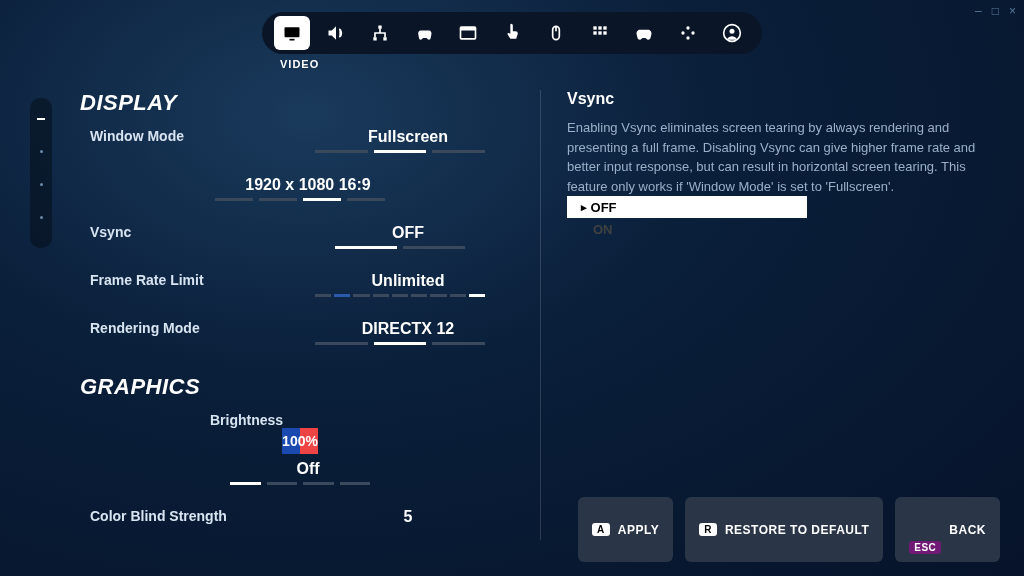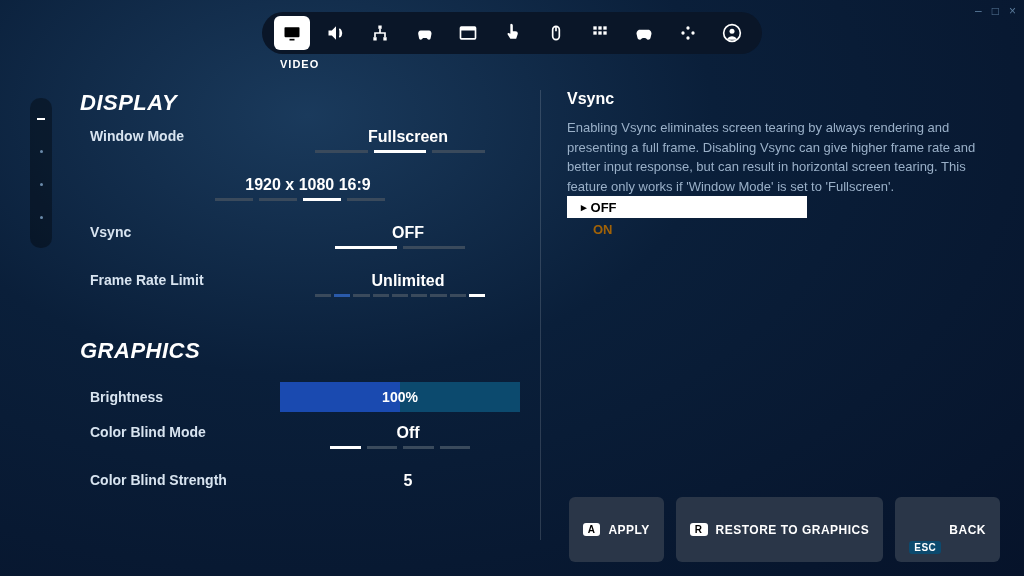--- a/index.html
+++ b/index.html
@@ -30,41 +30,41 @@
 h2.section { font-style:italic; font-weight:900; letter-spacing:0.5px; font-size:22px; margin-bottom:12px; }
 .row { display:flex; align-items:flex-start; height:42px; margin-bottom:6px; }
 .row .lbl { width:200px; font-size:14px; font-weight:bold; color:#d8e4f0; padding-left:10px; }
 .row .val-col { flex:1; display:flex; flex-direction:column; align-items:center; }
 .val-text { font-size:16px; font-weight:600;padding-left:16px; }
 .segbar { display:flex; gap:6px; margin-top:4px; width:170px; }
 .seg { flex:1; height:3px; background:#3a4a5c; }
 .seg.on { background:#fff; }
 .seg.blue { background:#2a5aaa; }
 
-.slider-row { display:flex; align-items:center; height:42px; margin-bottom:6px; }
+.slider-row { display:flex; align-items:center; height:42px; margin-bottom:6px;flex-direction:column; }
 .slider-row .lbl { width:200px; font-size:14px; font-weight:bold; color:#d8e4f0; padding-left:10px; }
-.slider-box { flex:1; height:30px; background:#0c4a6e; display:flex; align-items:center; justify-content:center; font-size:14px; font-weight:600; position:relative; }
+.slider-box { flex:1; height:30px; background:#ef4444; display:flex; align-items:center; justify-content:center; font-size:14px; font-weight:600; position:relative; }
 .slider-fill { position:absolute; left:0; top:0; bottom:0; background:#1a4ab0; }
 .slider-box span { position:relative; z-index:1; }
 
 .info-title { font-size:16px; font-weight:bold; margin-bottom:10px; }
 .info-text { font-size:13px; color:#9ab0c8; line-height:1.5; }
 
 .opt-list { width:240px; }
 .opt { height:22px; display:flex; align-items:center; padding-left:14px; font-size:13px; font-weight:bold; }
 .opt.sel { background:#fff; color:#000; }
 .opt.sel::before { content:"▸"; margin-right:4px; font-size:11px; }
-.opt:not(.sel) { color:#a16207; padding-left:26px; }
+.opt:not(.sel) { color:#404040; padding-left:26px; }
 
 .footer { position:absolute; bottom:14px; right:24px; display:flex; gap:12px; }
 .fbtn { background:#2a3648; border-radius:6px; padding:8px 14px; display:flex; align-items:center; gap:8px; font-size:12px; font-weight:bold; letter-spacing:0.5px; }
 .keycap { background:#fff; color:#000; border-radius:3px; padding:1px 5px; font-size:10px; font-weight:bold; }
-.keycap.dark { background:#0c4a6e; color:#fff;margin-top:36px; }
-
-.graphics-hdr { margin-top:24px; }
+.keycap.dark { background:#701a75; color:#fff;margin-top:36px; }
+
+.graphics-hdr { margin-top:12px; }
 </style>
 </head>
 <body>
 
 <div class="window-controls">
   <span>–</span>
   <span>□</span>
   <span>×</span>
 </div>
 
@@ -201,32 +201,42 @@
             <div class="seg"></div>
             <div class="seg"></div>
             <div class="seg"></div>
             <div class="seg"></div>
             <div class="seg"></div>
             <div class="seg"></div>
             <div class="seg on"></div>
           </div>
         </div>
     </div>
+    <div class="row">
+      <div class="lbl">Rendering Mode</div>
+      <div class="val-col">
+          <div class="val-text">DIRECTX 12</div>
+        <div class="segbar">
+            <div class="seg"></div>
+            <div class="seg on"></div>
+            <div class="seg"></div>
+          </div>
+        </div>
+    </div>
 
     <h2 class="section graphics-hdr">GRAPHICS</h2>
 
     <div class="slider-row">
       <div class="lbl">Brightness</div>
       <div class="slider-box">
           <div class="slider-fill" style="width:50%"></div>
           <span>100%</span>
         </div>
     </div>
     <div class="row">
-      <div class="lbl">Color Blind Mode</div>
       <div class="val-col">
           <div class="val-text">Off</div>
         <div class="segbar" style="width:140px">
             <div class="seg on"></div>
             <div class="seg"></div>
             <div class="seg"></div>
             <div class="seg"></div>
           </div>
         </div>
     </div>
@@ -252,19 +262,19 @@
   </div>
 </div>
 
 <div class="footer">
   <div class="fbtn">
       <span class="keycap">A</span>
       <span>APPLY</span>
     </div>
   <div class="fbtn">
       <span class="keycap">R</span>
-      <span>RESTORE TO GRAPHICS</span>
+      <span>RESTORE TO DEFAULT</span>
     </div>
   <div class="fbtn">
       <span class="keycap dark">ESC</span>
       <span>BACK</span>
     </div>
 </div>
 
 </body></html>

